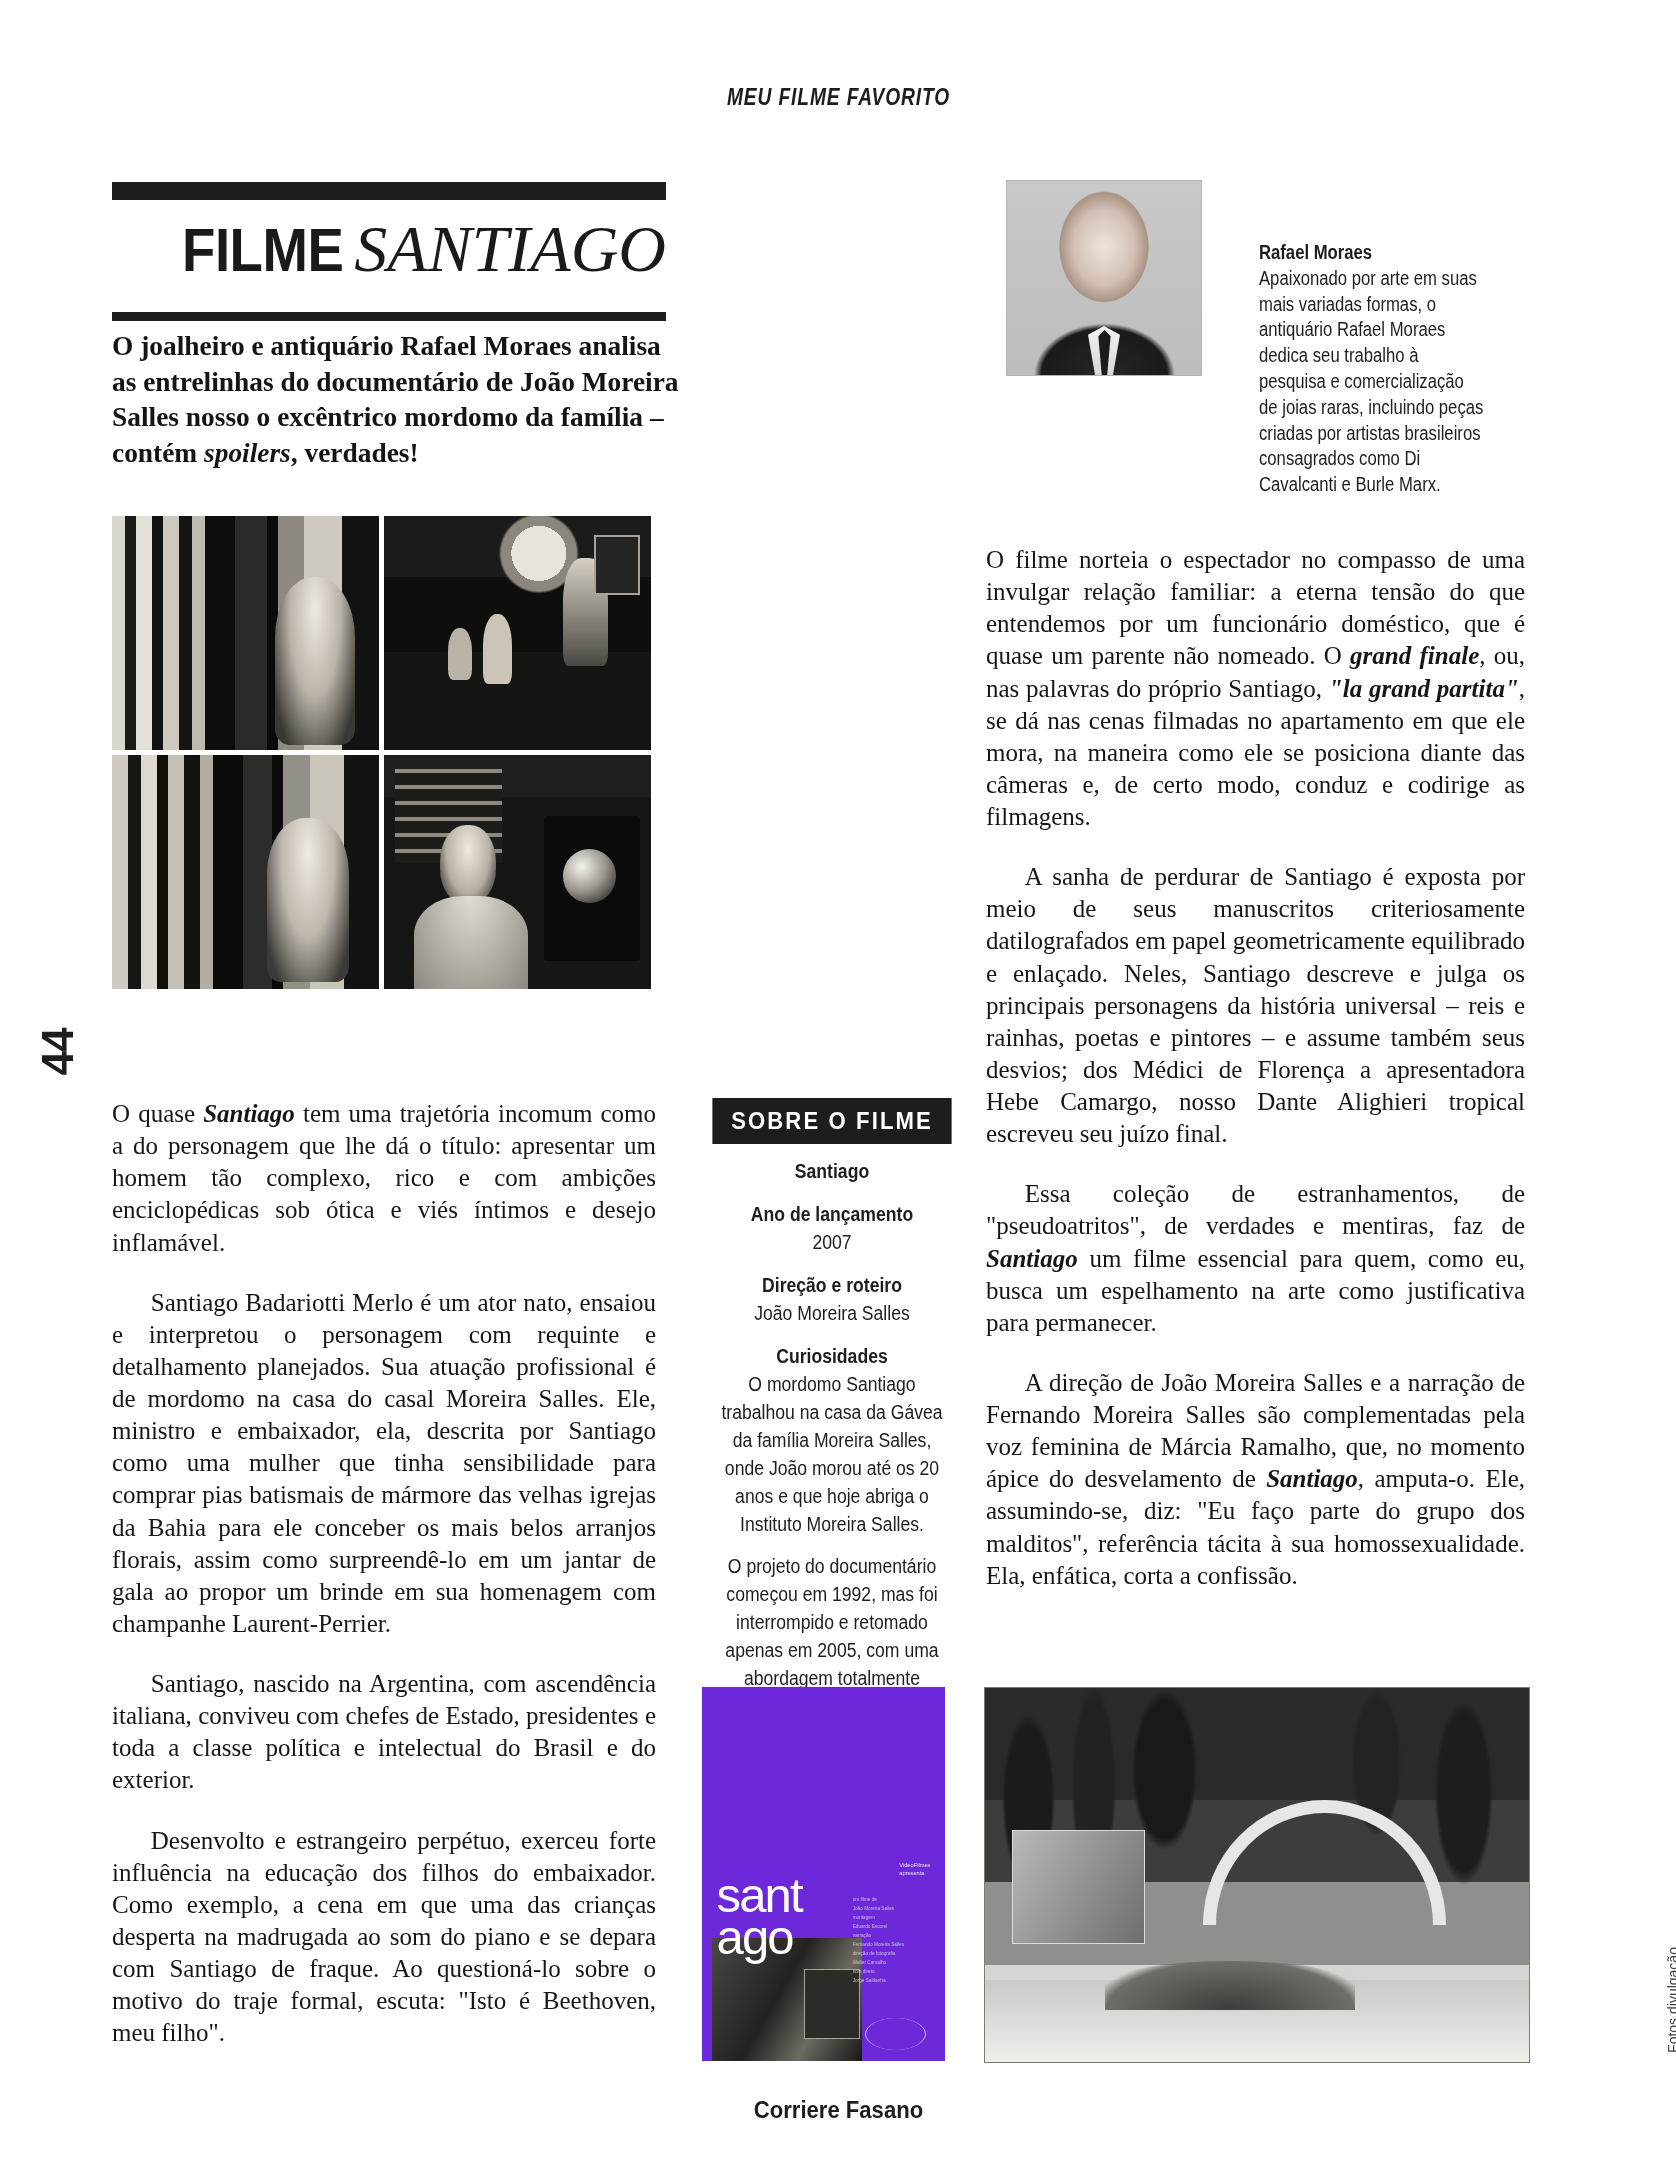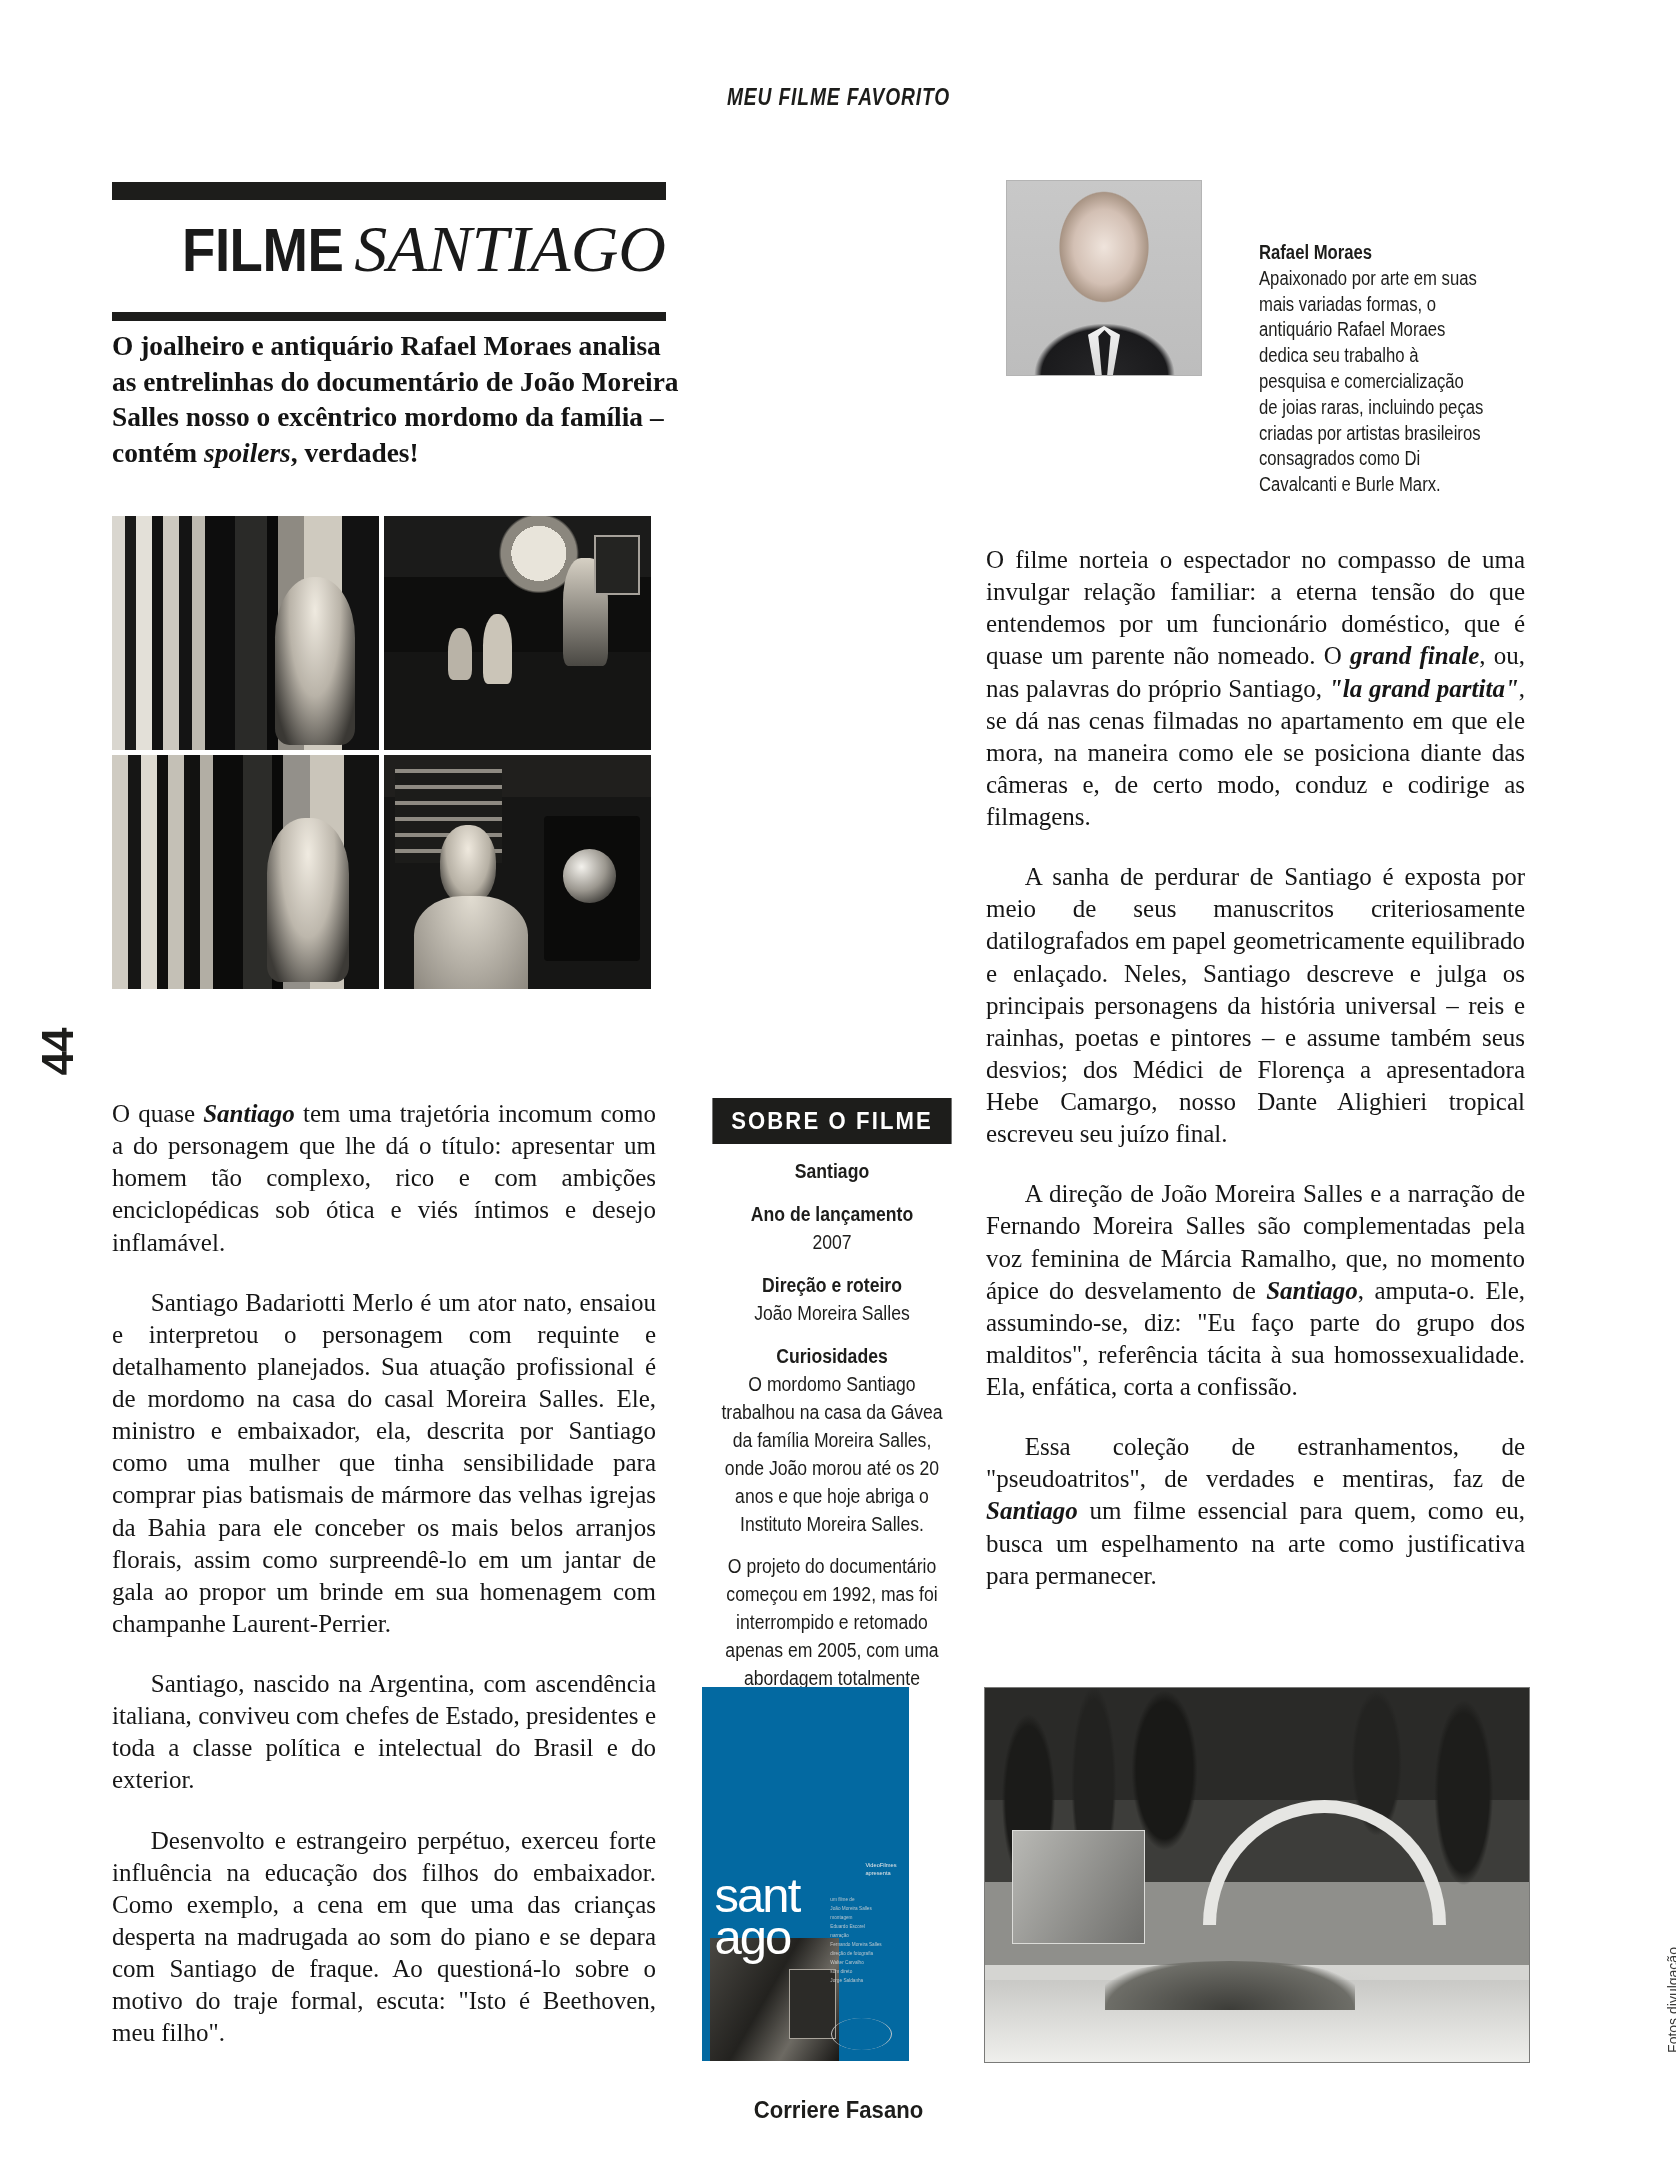--- a/index.html
+++ b/index.html
@@ -154,22 +154,22 @@
     transform:scaleX(.88);transform-origin:center top;
     margin-top:13.2px;
   }
   .sobre-body .sb-strong{font-weight:bold;display:block;margin-top:15px;}
   .sobre-body .sb-strong.first{margin-top:0;}
   .sobre-body .sb-val{display:block;}
   .sobre-body .sb-para{display:block;margin-top:14px;}
 
   
   .poster{
-    position:absolute;left:702px;top:1687px;width:207px;height:374px;
-    background:#0369a1;overflow:hidden;
+    position:absolute;left:702px;top:1687px;width:243px;height:374px;
+    background:#6d28d9;overflow:hidden;
   }
   .poster .p-scene{position:absolute;left:4%;bottom:0;width:62%;height:33%;
     background:linear-gradient(120deg,#4a4843 0%,#23221f 45%,#6d6a63 70%,#181715 100%);}
   .poster .p-scene2{position:absolute;left:42%;bottom:6%;width:22%;height:18%;
     border:1.9px solid #a9a49b;background:#2c2b28;}
   .poster .p-title{
     position:absolute;left:6%;top:50%;
     font-family:"Liberation Sans", sans-serif;
     color:#ffffff;font-size:49px;line-height:.86;font-weight:normal;
     letter-spacing:-1.9px;
@@ -273,22 +273,22 @@
       <div class="head"></div>
       <div class="body"></div>
       <div class="proj"></div>
       <div class="lens"></div>
     </div>
   </div>
 
   <div class="col col-right">
       <p><span>O filme norteia o espectador no compasso de uma invulgar relação familiar: a eterna tensão do que entendemos por um funcionário doméstico, que é quase um parente não nomeado. O </span><i>grand finale</i><span>, ou, nas palavras do próprio Santiago, </span><i>"la grand partita"</i><span>, se dá nas cenas filmadas no apartamento em que ele mora, na maneira como ele se posiciona diante das câmeras e, de certo modo, conduz e codirige as filmagens.</span></p>
       <p><span>A sanha de perdurar de Santiago é exposta por meio de seus manuscritos criteriosamente datilografados em papel geometricamente equilibrado e enlaçado. Neles, Santiago descreve e julga os principais personagens da história universal – reis e rainhas, poetas e pintores – e assume também seus desvios; dos Médici de Florença a apresentadora Hebe Camargo, nosso Dante Alighieri tropical escreveu seu juízo final.</span></p>
+      <p><span>Essa coleção de estranhamentos, de "pseudoatritos", de verdades e mentiras, faz de </span><i>Santiago</i><span> um filme essencial para quem, como eu, busca um espelhamento na arte como justificativa para permanecer.</span></p>
       <p><span>A direção de João Moreira Salles e a narração de Fernando Moreira Salles são complementadas pela voz feminina de Márcia Ramalho, que, no momento ápice do desvelamento de </span><i>Santiago</i><span>, amputa-o. Ele, assumindo-se, diz: "Eu faço parte do grupo dos malditos", referência tácita à sua homossexualidade. Ela, enfática, corta a confissão.</span></p>
-      <p><span>Essa coleção de estranhamentos, de "pseudoatritos", de verdades e mentiras, faz de </span><i>Santiago</i><span> um filme essencial para quem, como eu, busca um espelhamento na arte como justificativa para permanecer.</span></p>
     </div>
 
   <div class="col col-left">
       <p><span>O quase </span><i>Santiago</i><span> tem uma trajetória incomum como a do personagem que lhe dá o título: apresentar um homem tão complexo, rico e com ambições enciclopédicas sob ótica e viés íntimos e desejo inflamável.</span></p>
       <p><span>Santiago Badariotti Merlo é um ator nato, ensaiou e interpretou o personagem com requinte e detalhamento planejados. Sua atuação profissional é de mordomo na casa do casal Moreira Salles. Ele, ministro e embaixador, ela, descrita por Santiago como uma mulher que tinha sensibilidade para comprar pias batismais de mármore das velhas igrejas da Bahia para ele conceber os mais belos arranjos florais, assim como surpreendê-lo em um jantar de gala ao propor um brinde em sua homenagem com champanhe Laurent-Perrier.</span></p>
       <p><span>Santiago, nascido na Argentina, com ascendência italiana, conviveu com chefes de Estado, presidentes e toda a classe política e intelectual do Brasil e do exterior.</span></p>
       <p><span>Desenvolto e estrangeiro perpétuo, exerceu forte influência na educação dos filhos do embaixador. Como exemplo, a cena em que uma das crianças desperta na madrugada ao som do piano e se depara com Santiago de fraque. Ao questioná-lo sobre o motivo do traje formal, escuta: "Isto é Beethoven, meu filho".</span></p>
     </div>
 
   <div class="sobre">

